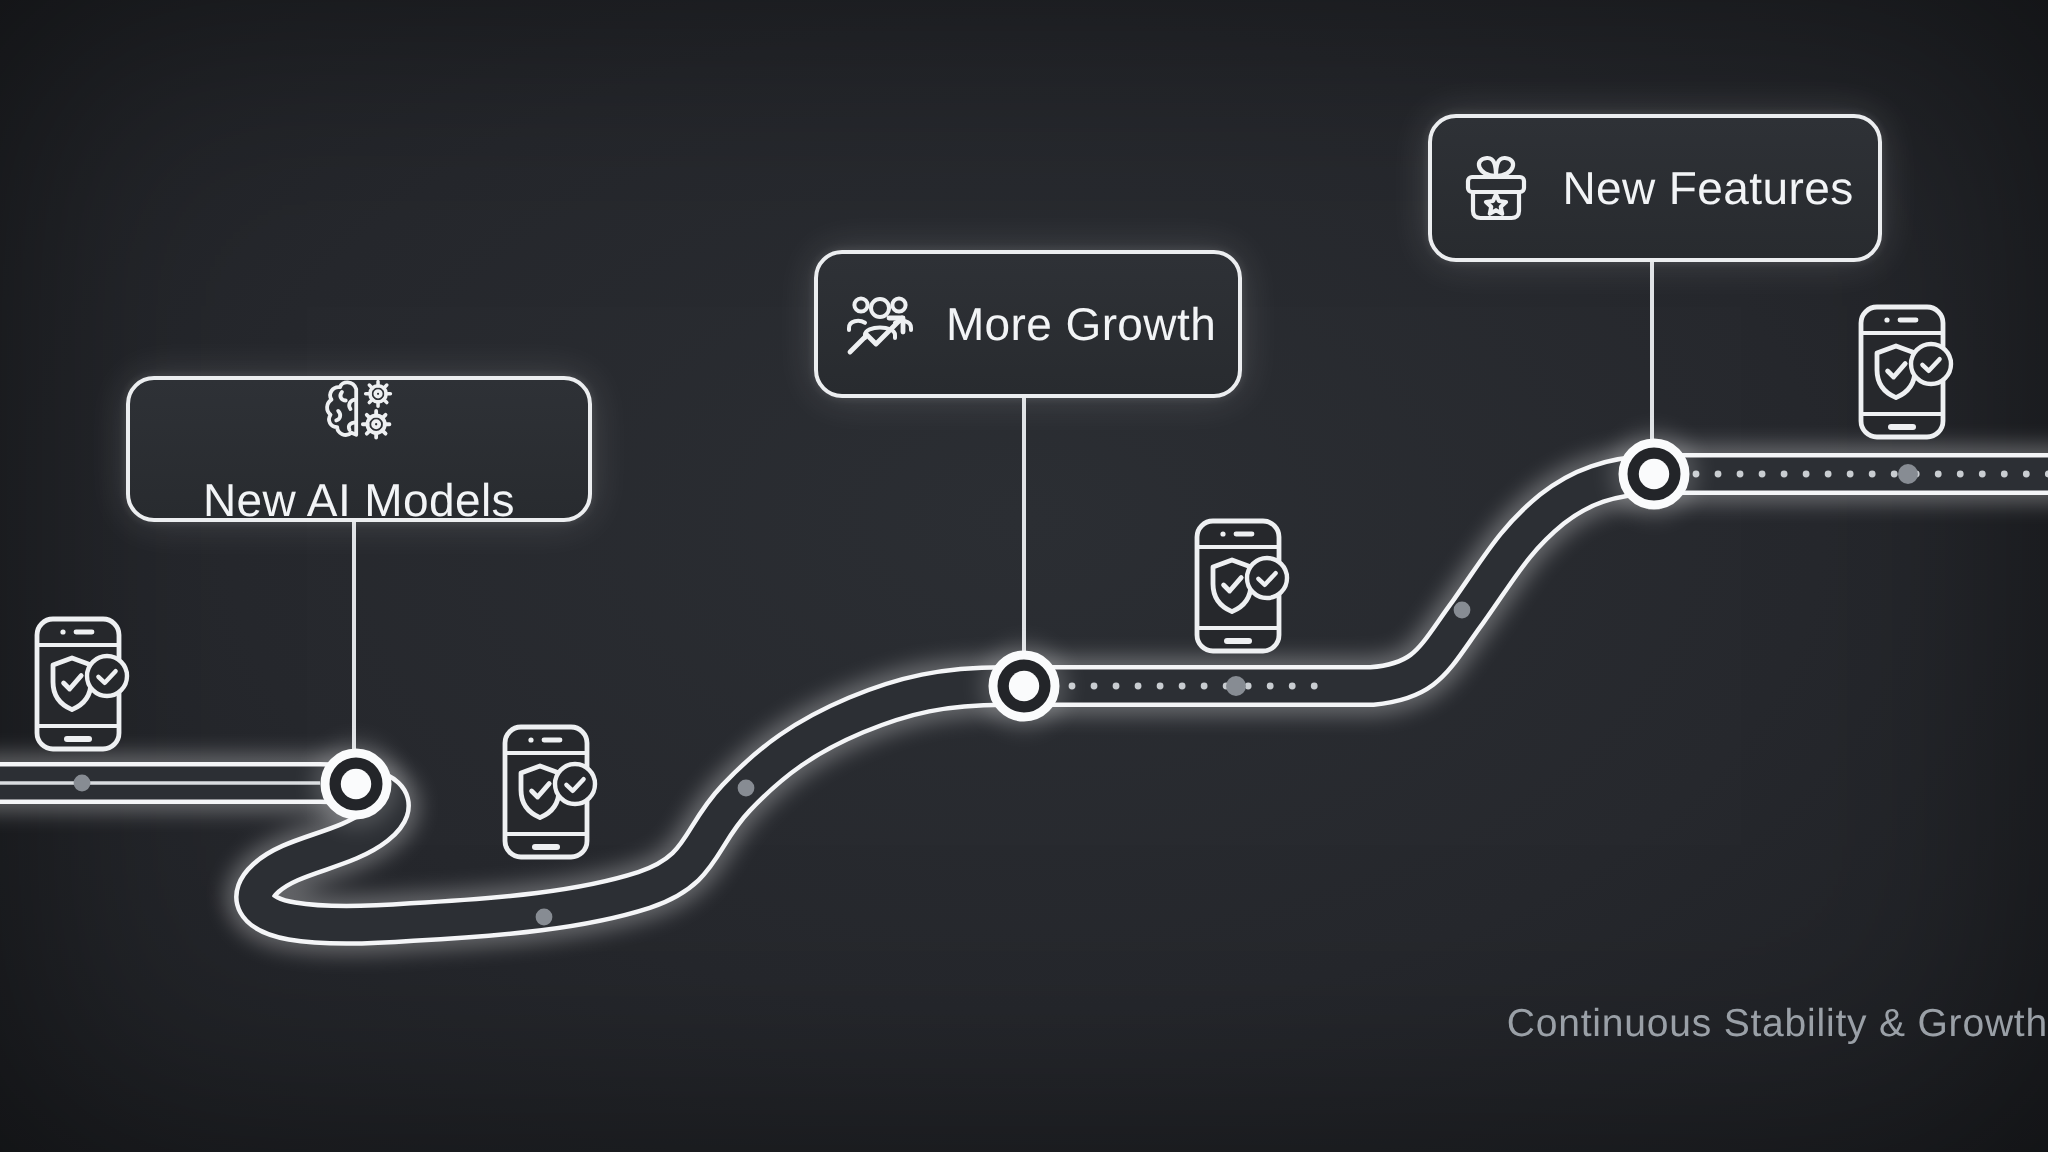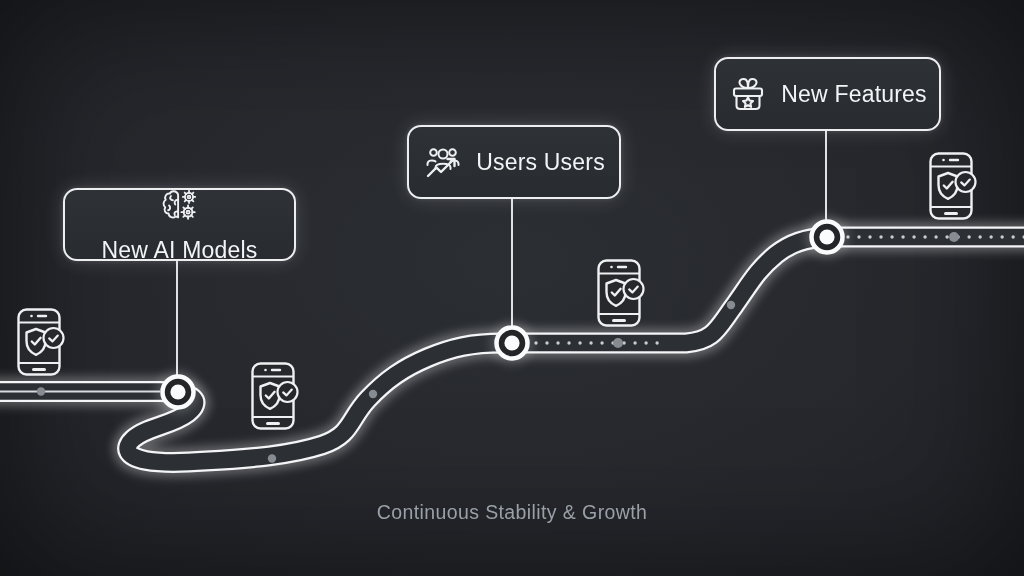--- a/index.html
+++ b/index.html
@@ -15,21 +15,21 @@
     border:2.5px solid #eceef0;border-radius:14px;
     background:linear-gradient(180deg,#2e3136,#282b2f);
     box-shadow:0 0 20px rgba(255,255,255,.15),0 0 5px rgba(255,255,255,.12);
     color:#f2f4f6;font-size:23px;font-weight:400;letter-spacing:.2px;
   }
   .b1{left:63px;top:188px;width:229px;height:69px;flex-direction:column;}
   .b2{left:407px;top:125px;width:210px;height:70px;}
   .b3{left:714px;top:57px;width:223px;height:70px;}
   .callout svg{flex:0 0 auto;}
   .caption{
-    position:absolute;left:0;right:0;top:501px;text-align:center;
+    position:absolute;left:0;right:0;top:501px;text-align:right;
     color:#9aa0a7;font-size:19.5px;letter-spacing:.4px;
   }
 </style>
 </head>
 <body>
 
 <div class="stage">
 
   <svg class="road-svg" viewBox="0 0 1024 576">
     <defs>
@@ -119,21 +119,21 @@
     <svg width="40" height="40" viewBox="0 0 40 40" fill="none" stroke="#eef0f2" stroke-width="2" stroke-linecap="round" stroke-linejoin="round">
       <circle cx="10.5" cy="10.5" r="3.3"></circle>
       <circle cx="29.5" cy="10.5" r="3.3"></circle>
       <circle cx="20" cy="12" r="4.5"></circle>
       <path d="M12.5 27 V25.5 C12.5 20.5 27.5 20.5 27.5 25.5 V27"></path>
       <path d="M4.5 23 V22 C4.5 18.3 9.5 17.6 12.5 19.4"></path>
       <path d="M35.5 23 V22 C35.5 18.3 30.5 17.6 27.5 19.4"></path>
       <path d="M5 34 L13.5 25.5 L18 30 L31 17" stroke-width="2.4"></path>
       <path d="M24.5 17 L31.5 17 L31.5 24" stroke-width="2.4"></path>
     </svg>
-    <span>Users Users</span>
+    <span>More Growth</span>
   </div>
 
   <div class="callout b3">
     <svg width="40" height="40" viewBox="0 0 40 40" fill="none" stroke="#eef0f2" stroke-width="2.1" stroke-linecap="round" stroke-linejoin="round">
       <path d="M20 14 C11 14 8.5 5.5 15.5 5 C19.5 4.8 20 9.5 20 14 C20 9.5 20.5 4.8 24.5 5 C31.5 5.5 29 14 20 14 Z"></path>
       <rect x="6" y="14.5" width="28" height="7.5" rx="2"></rect>
       <path d="M8.5 22 V31.5 C8.5 33.7 10 35 12.2 35 H27.8 C30 35 31.5 33.7 31.5 31.5 V22"></path>
       <path d="M20 23.2 L21.5 26.5 L25 27 L22.4 29.4 L23.1 32.9 L20 31.1 L16.9 32.9 L17.6 29.4 L15 27 L18.5 26.5 Z"></path>
     </svg>
     <span>New Features</span>

